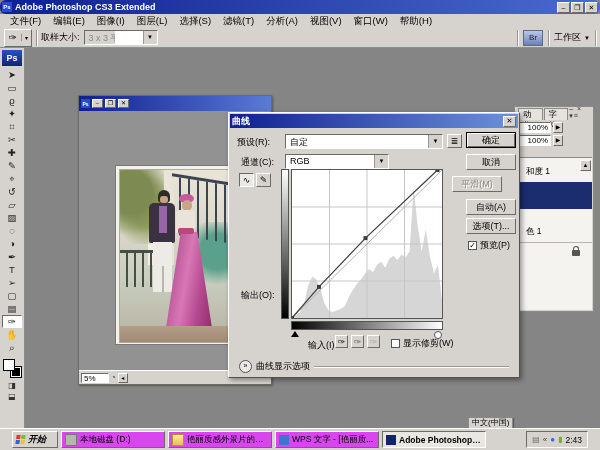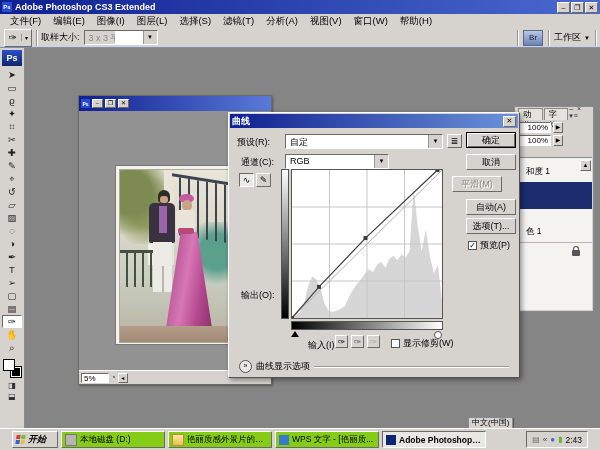--- a/index.html
+++ b/index.html
@@ -1,19 +1,19 @@
 <!DOCTYPE html>
 <html><head>
 <meta charset="utf-8">
 <style>
   html,body{margin:0;padding:0;}
   body{font-family:"Liberation Sans","DejaVu Sans",sans-serif;}
   .screen{position:relative;width:600px;height:450px;background:#858585;overflow:hidden;font-size:9px;color:#000;}
   
-  .titlebar{position:absolute;left:0;top:0;width:600px;height:14px;background:linear-gradient(90deg,#0f2090,#4a6ad0);color:#fff;display:flex;align-items:center;gap:3px;padding-left:2px;box-sizing:border-box;}
+  .titlebar{position:absolute;left:0;top:0;width:600px;height:14px;background:linear-gradient(90deg,#0f2090,#4a6ad0);color:#fff;display:flex;align-items:center;gap:3px;padding-left:2px;box-sizing:border-box;border-radius:6px;}
   .titlebar .ttext{font-weight:bold;font-size:9px;white-space:nowrap;}
   .appicon{width:10px;height:10px;background:#2a4ad4;color:#fff;font-size:6px;font-weight:bold;display:flex;align-items:center;justify-content:center;flex:0 0 auto;}
   .wctrls{margin-left:auto;display:flex;gap:1px;padding-right:2px;}
   .wbtn{width:13px;height:11px;background:#d6d3ce;border:1px solid;border-color:#fff #6d6a65 #6d6a65 #fff;font-size:7px;line-height:9px;text-align:center;color:#000;box-sizing:border-box;}
   .menubar{position:absolute;left:0;top:14px;width:600px;height:14px;background:#d6d3ce;display:flex;align-items:center;padding-left:4px;box-sizing:border-box;}
   .menubar span{padding:0 6px;font-size:9.5px;}
   .optionsbar{position:absolute;left:0;top:28px;width:600px;height:20px;background:#d6d3ce;border-bottom:1px solid #7b90b8;display:flex;align-items:center;box-sizing:border-box;padding:0 4px;gap:4px;}
   .toolpreset{display:flex;align-items:center;border:1px solid;border-color:#fff #6d6a65 #6d6a65 #fff;background:#d6d3ce;height:16px;}
   .toolpreset .tp-ico{width:16px;text-align:center;font-size:10px;}
   .toolpreset .tp-dd{width:9px;font-size:6px;text-align:center;border-left:1px solid #9a9792;}
@@ -103,21 +103,21 @@
   .navylayer{position:absolute;left:0;top:24px;right:0;height:27px;background:#1b2d6f;}
   .pdivider{position:absolute;left:0;right:0;top:84px;border-top:1px solid #b8b5b0;}
   .locki{position:absolute;right:12px;top:92px;width:8px;height:6px;background:#555;border-radius:1px;}
   .locki:before{content:"";position:absolute;left:1px;top:-4px;width:4px;height:4px;border:1px solid #555;border-bottom:none;border-radius:3px 3px 0 0;}
   
   .langbar{position:absolute;left:468px;top:417px;height:11px;background:#d6d3ce;border:1px solid #8a8a8a;font-size:8px;line-height:10px;padding:0 3px;box-shadow:1px 1px 1px rgba(0,0,0,.3);z-index:4;}
   .taskbar{position:absolute;left:0;top:428px;width:600px;height:22px;background:#d6d3ce;border-top:1px solid #fff;display:flex;align-items:center;gap:3px;padding:0 12px;box-sizing:border-box;z-index:5;}
   .startbtn{display:flex;align-items:center;gap:3px;width:46px;height:17px;background:#d6d3ce;border:1px solid;border-color:#fff #6d6a65 #6d6a65 #fff;padding:0 3px;box-sizing:border-box;font-weight:bold;font-size:9px;font-style:italic;}
   .winlogo{width:9px;height:9px;display:grid;grid-template-columns:4px 4px;grid-template-rows:4px 4px;gap:1px;transform:skewX(-8deg);}
   .winlogo i{display:block;}
-  .task{display:flex;align-items:center;gap:3px;width:104px;height:17px;background:#84cc16;border:1px solid;border-color:#fff #6d6a65 #6d6a65 #fff;padding:0 3px;box-sizing:border-box;font-size:8.5px;overflow:hidden;white-space:nowrap;}
+  .task{display:flex;align-items:center;gap:3px;width:104px;height:17px;background:#d946ef;border:1px solid;border-color:#fff #6d6a65 #6d6a65 #fff;padding:0 3px;box-sizing:border-box;font-size:8.5px;overflow:hidden;white-space:nowrap;}
   .task.active{border-color:#6d6a65 #fff #fff #6d6a65;background:#e9e7e2;font-weight:bold;}
   .task .ticon{flex:0 0 auto;width:10px;height:10px;font-size:7px;line-height:10px;text-align:center;color:#fff;}
   .ticon.drive-icon{background:#b8b5ae;border:1px solid #777;}
   .ticon.folder-icon{background:linear-gradient(#ffe9a0,#e8c050);border:1px solid #b89030;}
   .ticon.wps-icon{background:#3a78d0;}
   .ticon.photoshop-icon{background:#102470;}
   .task .tlabel{overflow:hidden;text-overflow:ellipsis;}
   .tray{margin-left:auto;display:flex;align-items:center;gap:3px;height:17px;border:1px solid;border-color:#6d6a65 #fff #fff #6d6a65;padding:0 5px;box-sizing:border-box;font-size:8.5px;}
   .tico{font-size:8px;line-height:8px;}
 </style>

